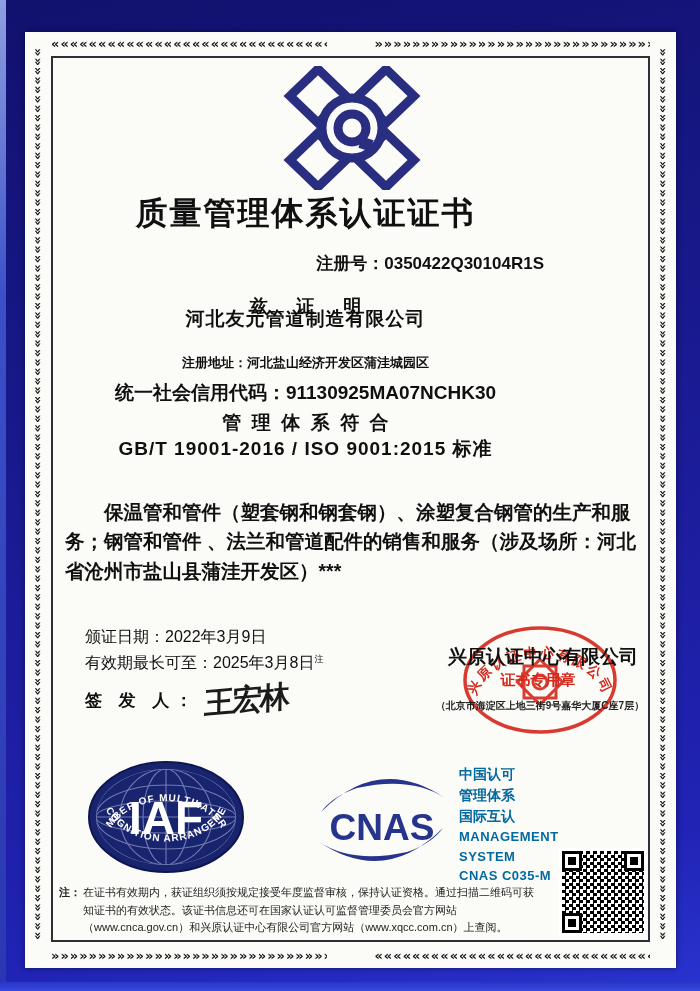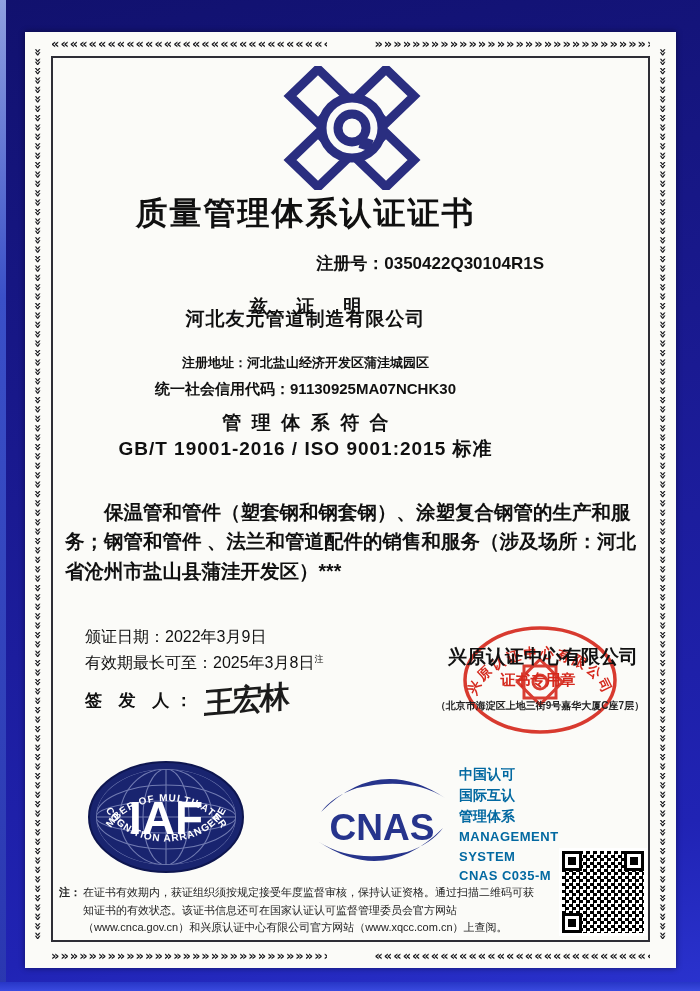--- a/index.html
+++ b/index.html
@@ -25,21 +25,21 @@
   .chev-right{left:646px;top:16px;}
   .frame{left:26px;top:24px;right:26px;bottom:26px;border:2px solid #2e2e36;}
   
   .content{left:28px;top:26px;width:505px;height:880px;color:#101010;}
   .c{text-align:center;left:0;width:100%;}
   .title{top:134px;font-size:32px;font-weight:bold;letter-spacing:2px;}
   .regline{top:194px;right:14px;font-size:17px;font-weight:bold;text-align:right;left:auto;margin-left:33px;}
   .hereby{top:236px;font-size:18px;font-weight:bold;letter-spacing:1.6em;padding-left:1.6em;box-sizing:border-box;}
   .company{top:248px;font-size:19px;font-weight:bold;letter-spacing:1px;}
   .addr{top:296px;font-size:13px;font-weight:bold;}
-  .credit{top:322px;font-size:15px;font-weight:bold;}
+  .credit{top:322px;font-size:19px;font-weight:bold;}
   .conform{top:352px;font-size:19px;font-weight:bold;letter-spacing:.55em;padding-left:.55em;box-sizing:border-box;}
   .standard{top:378px;font-size:19px;font-weight:bold;letter-spacing:1px;}
   .scope-intro{top:414px;font-size:18.5px;font-weight:bold;}
   .scope{top:440px;left:12px;width:571px;font-size:19.5px;font-weight:bold;line-height:1.5;text-indent:2em;text-align:left;}
   .issue{left:32px;top:566px;font-size:16px;font-weight:normal;line-height:1.65;}
   .issue sup{font-size:9px;}
   .signer{left:32px;top:622px;display:flex;align-items:center;}
   .signer-label{font-size:17px;font-weight:bold;letter-spacing:.35em;}
   .signature{font-size:30px;font-weight:bold;letter-spacing:-2px;transform:rotate(-5deg) skewX(-6deg);display:inline-block;margin-left:6px;color:#1b1b1b;}
   .stamp-svg{left:408px;top:560px;}
@@ -171,22 +171,22 @@
     </svg>
 
     <svg class="abs cnas-svg" width="134" height="100" viewBox="0 0 134 100">
       <path d="M6,42 Q64,-16 130,28 Q96,6 42,18 Q18,26 6,42 Z" fill="#26348c"></path>
       <path d="M128,58 Q70,116 4,72 Q38,94 92,82 Q116,74 128,58 Z" fill="#26348c"></path>
       <text x="67" y="70" text-anchor="middle" font-size="37" font-weight="bold" fill="#26348c" letter-spacing="0">CNAS</text>
     </svg>
 
     <div class="abs cnas-text">
       <div>中国认可</div>
+      <div>管理体系</div>
       <div>国际互认</div>
-      <div>管理体系</div>
       <div class="en">MANAGEMENT SYSTEM</div>
       <div class="en">CNAS C035-M</div>
     </div>
 
     <div class="abs qr">
       <div class="qr-body">
         <div class="finder f-tl"></div>
         <div class="finder f-tr"></div>
         <div class="finder f-bl"></div>
       </div>

